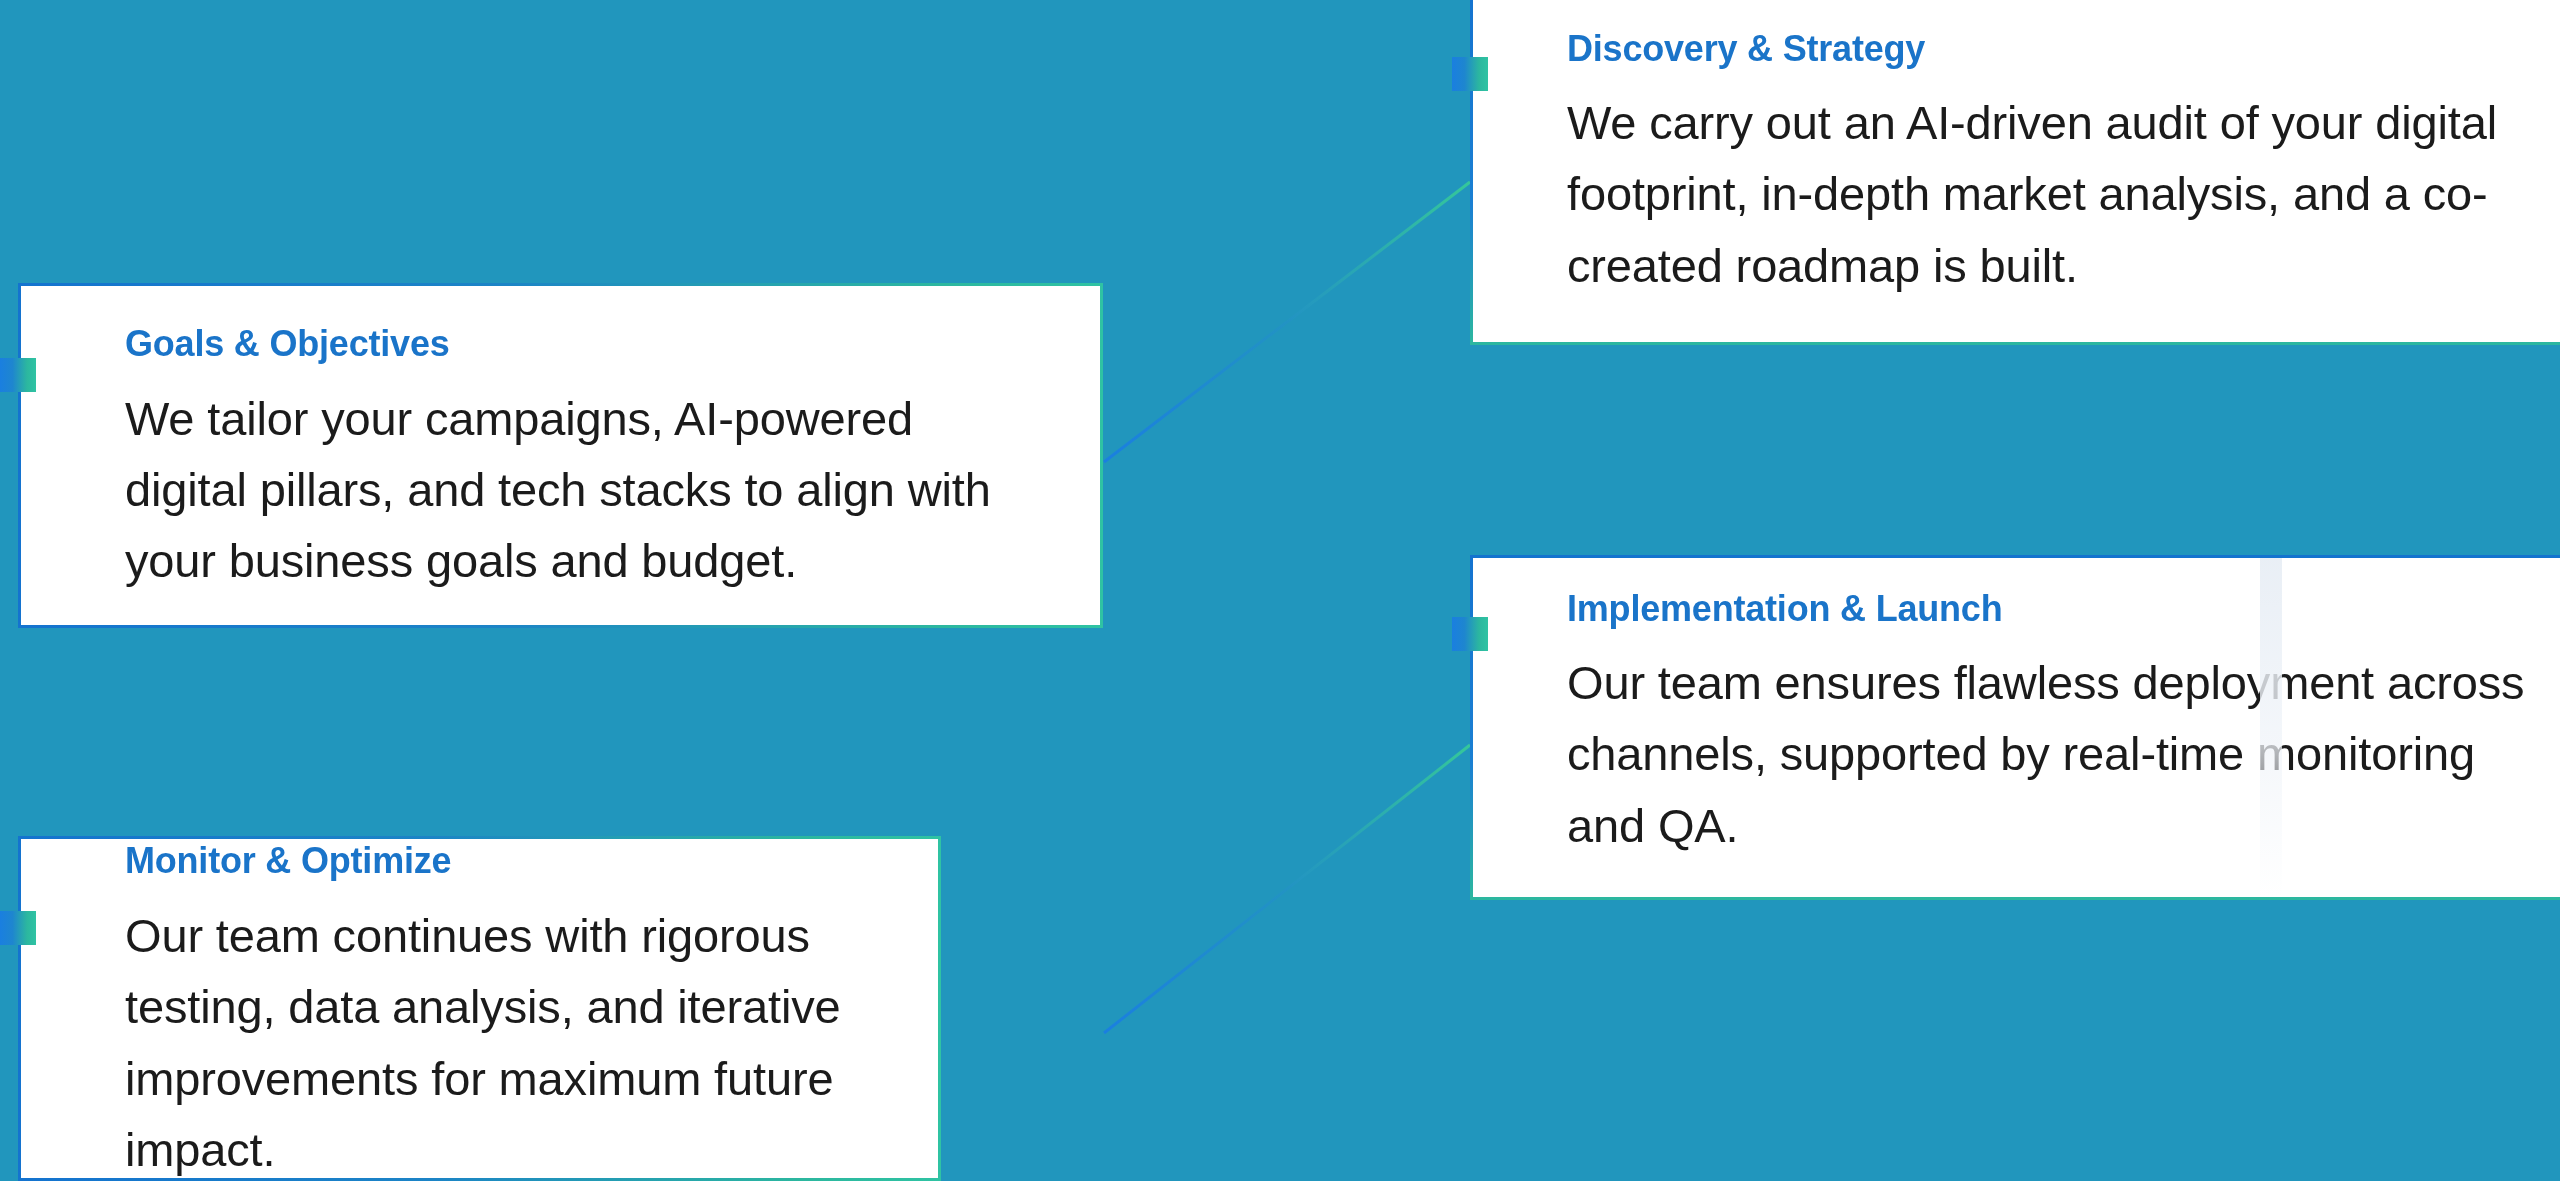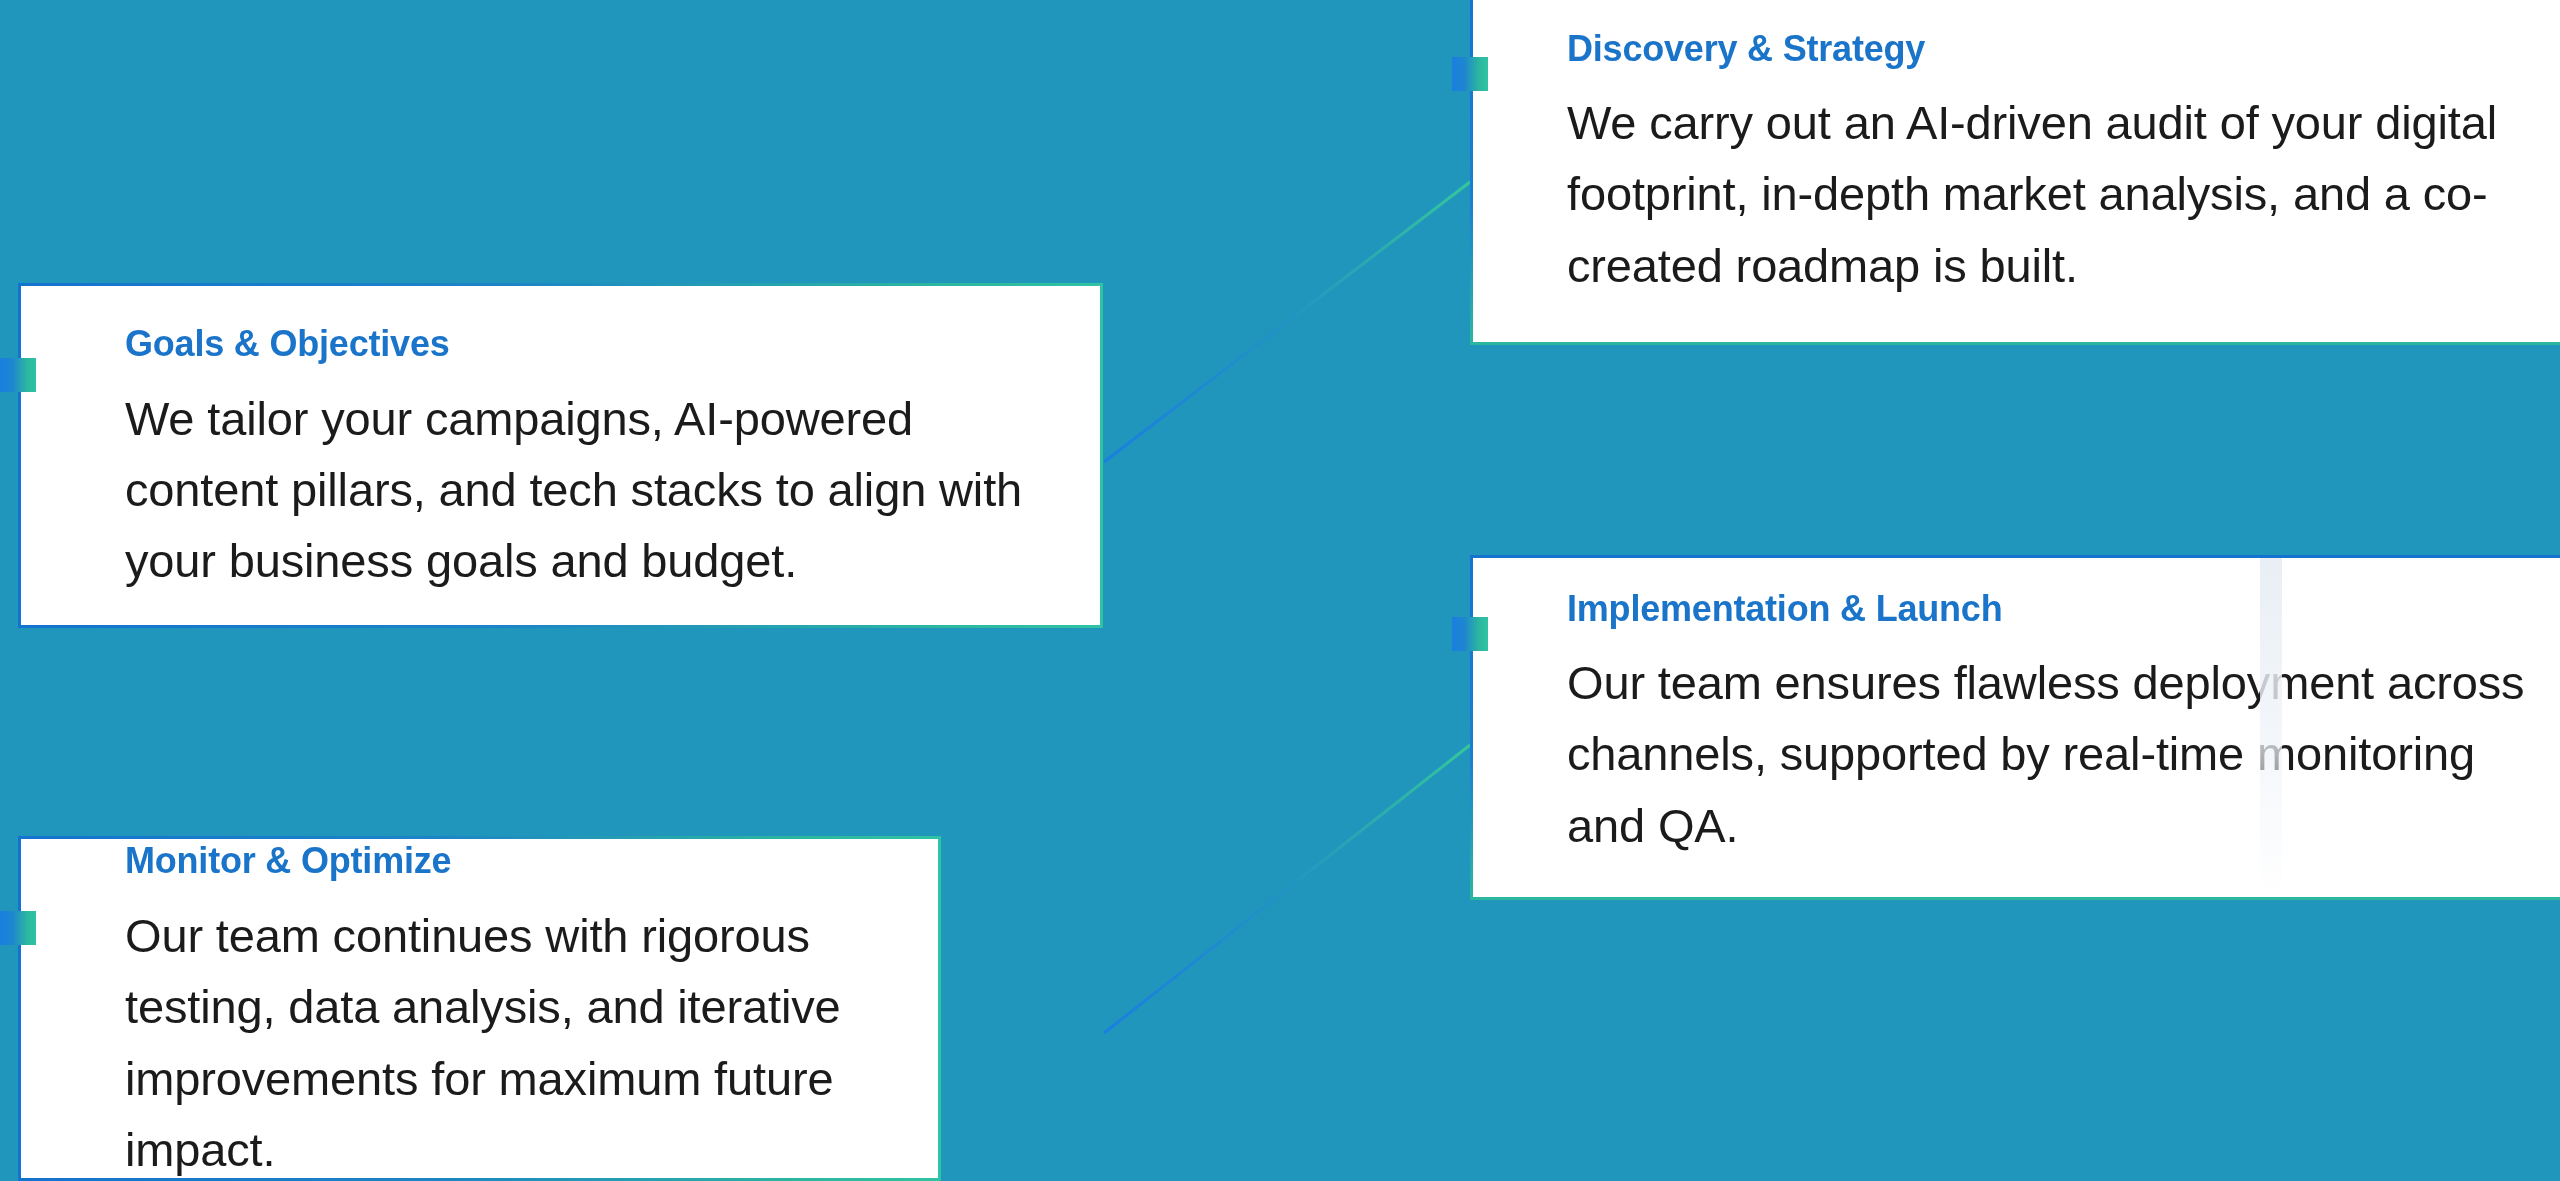--- a/index.html
+++ b/index.html
@@ -115,21 +115,21 @@
     </defs>
     <line x1="1104" y1="462" x2="1470" y2="182" stroke="url(#linkgrad1)" stroke-width="3"></line>
     <line x1="1104" y1="1033" x2="1470" y2="745" stroke="url(#linkgrad2)" stroke-width="3"></line>
   </svg>
 
   <div class="card" id="card-goals">
     <div class="card-border" style="background:linear-gradient(90deg,#1473cf 0%,#1c84c6 45%,#2cb79f 85%,#2fc3a3 100%);"></div>
     <div class="marker"></div>
     <div class="card-inner">
       <div class="card-title">Goals &amp; Objectives</div>
-      <div class="card-body">We tailor your campaigns, AI-powered content pillars, and tech stacks to align with your business goals and budget.</div>
+      <div class="card-body">We tailor your campaigns, AI-powered digital pillars, and tech stacks to align with your business goals and budget.</div>
     </div>
   </div>
 
   <div class="card" id="card-monitor">
     <div class="card-border" style="background:linear-gradient(90deg,#1473cf 0%,#1c84c6 45%,#2cb79f 85%,#2fc3a3 100%);"></div>
     <div class="marker"></div>
     <div class="card-inner">
       <div class="card-title">Monitor &amp; Optimize</div>
       <div class="card-body">Our team continues with rigorous testing, data analysis, and iterative improvements for maximum future impact.</div>
     </div>

